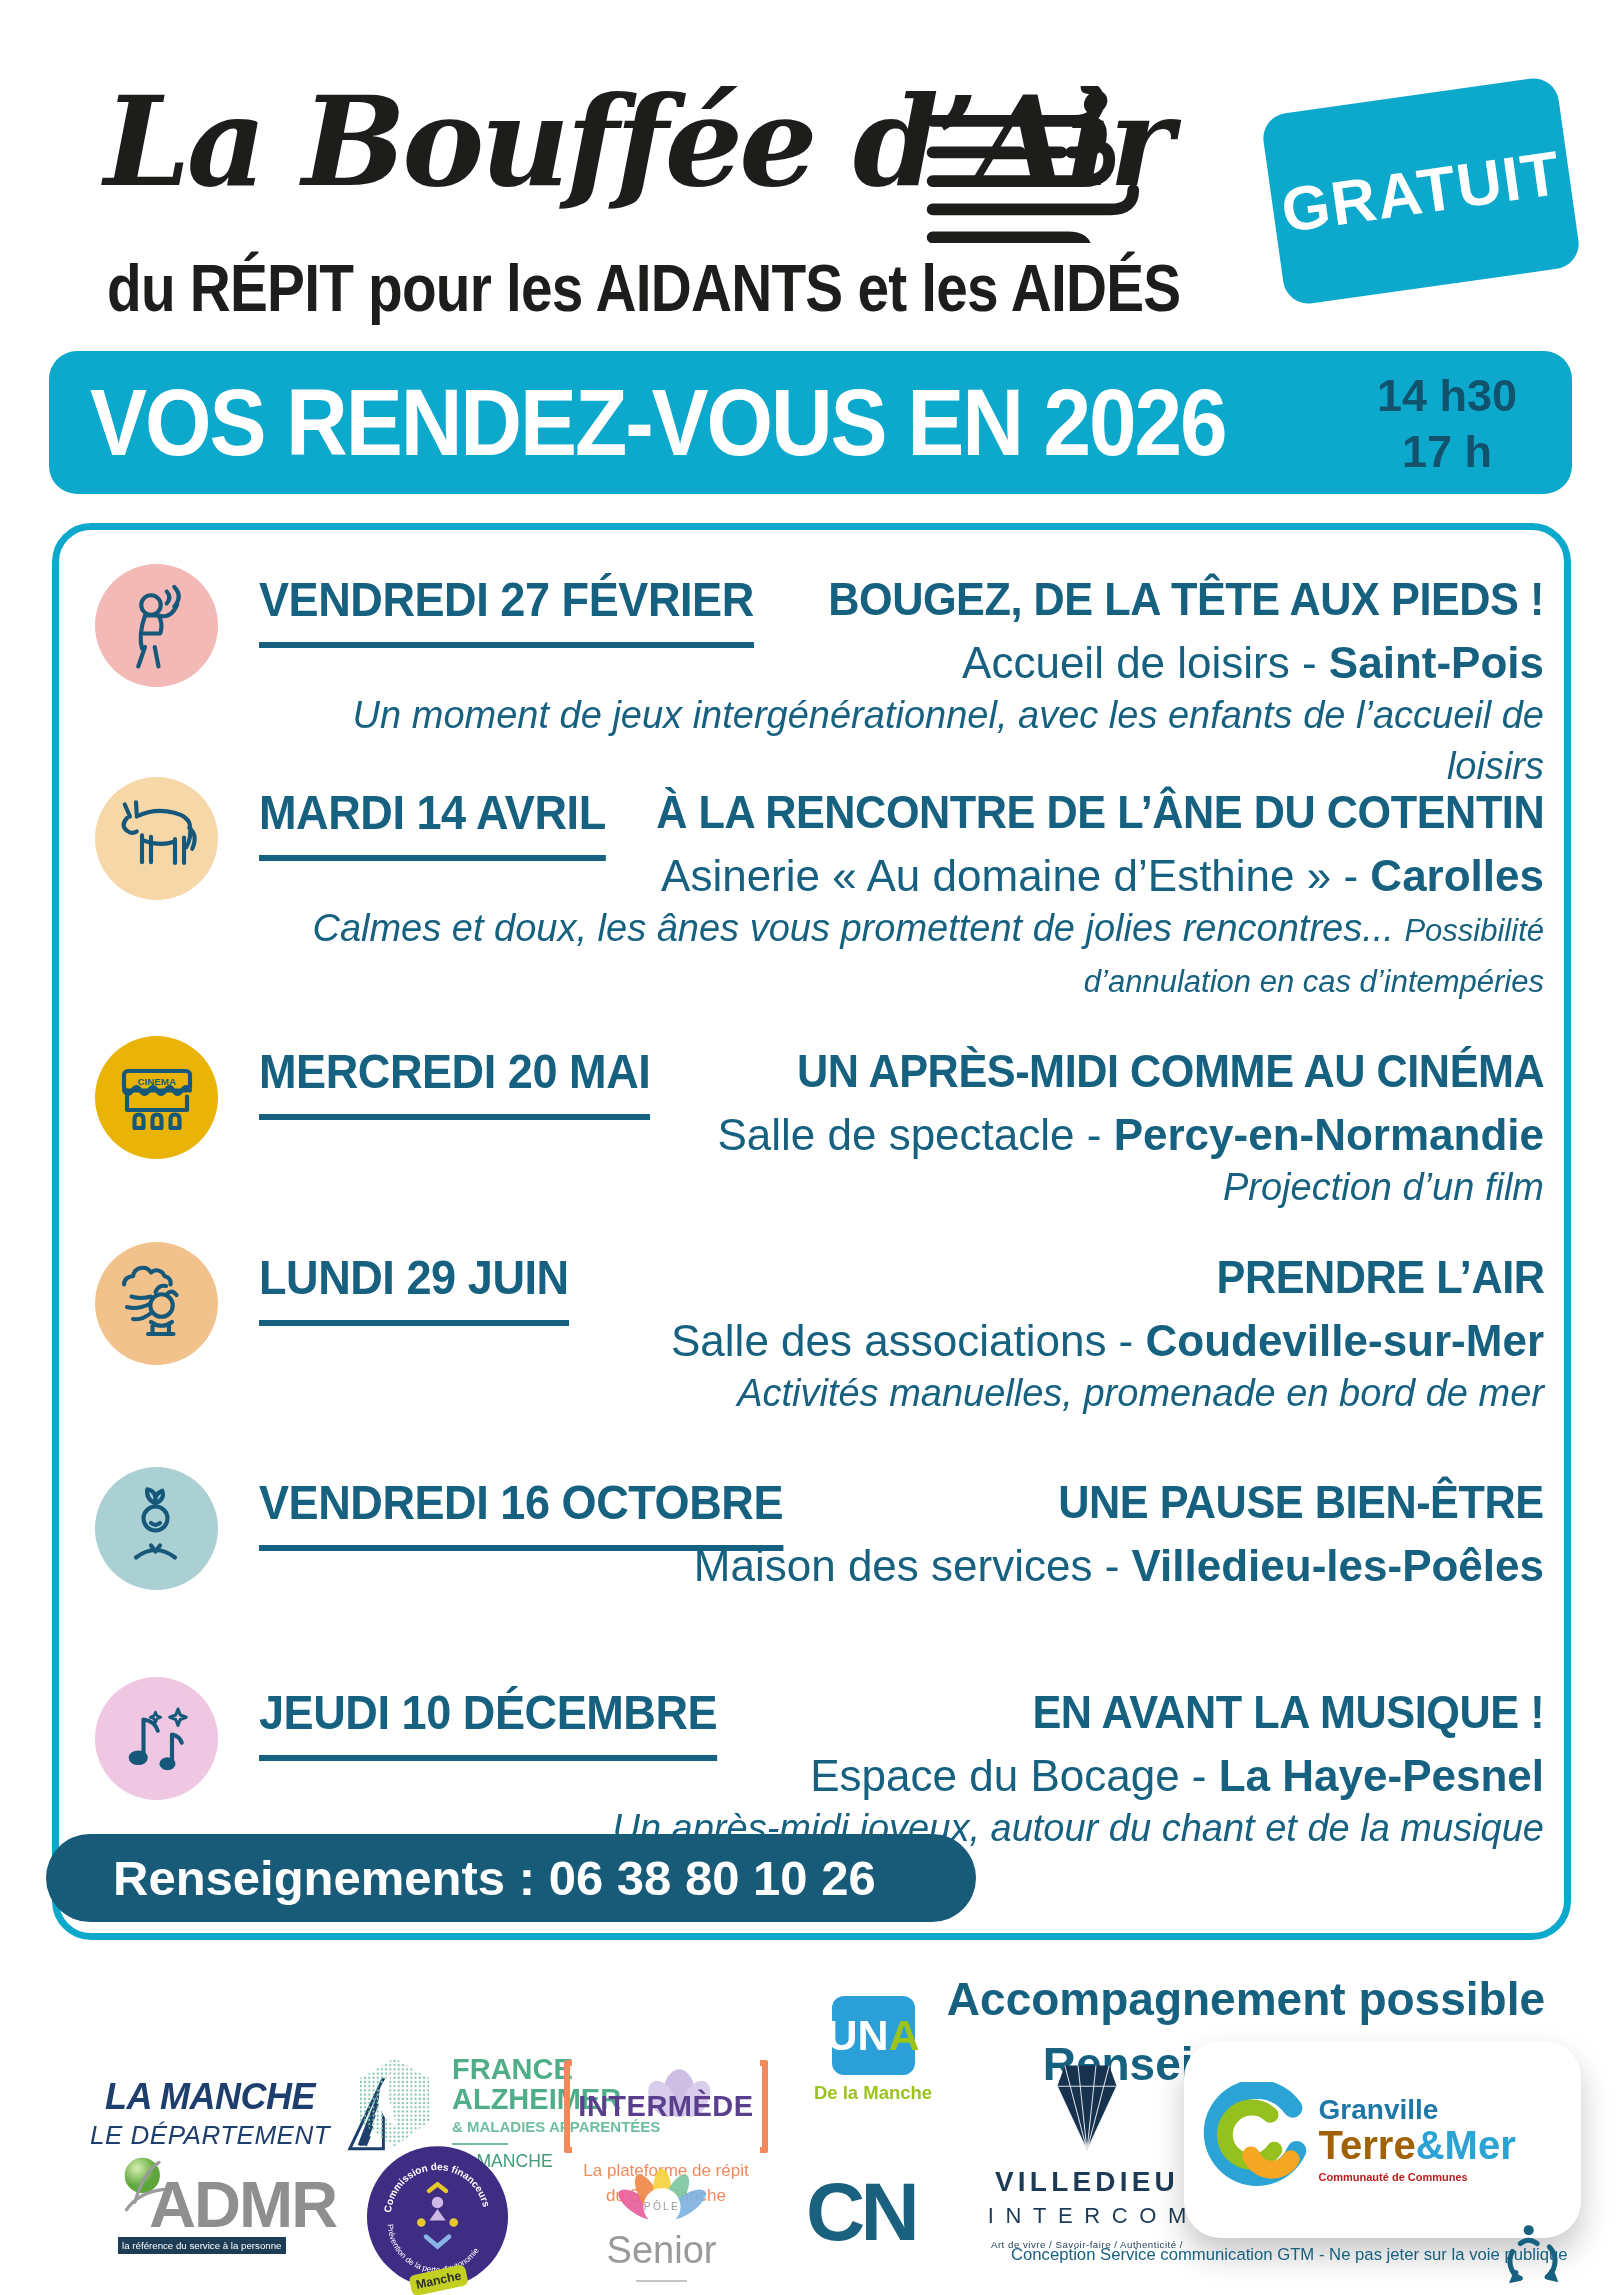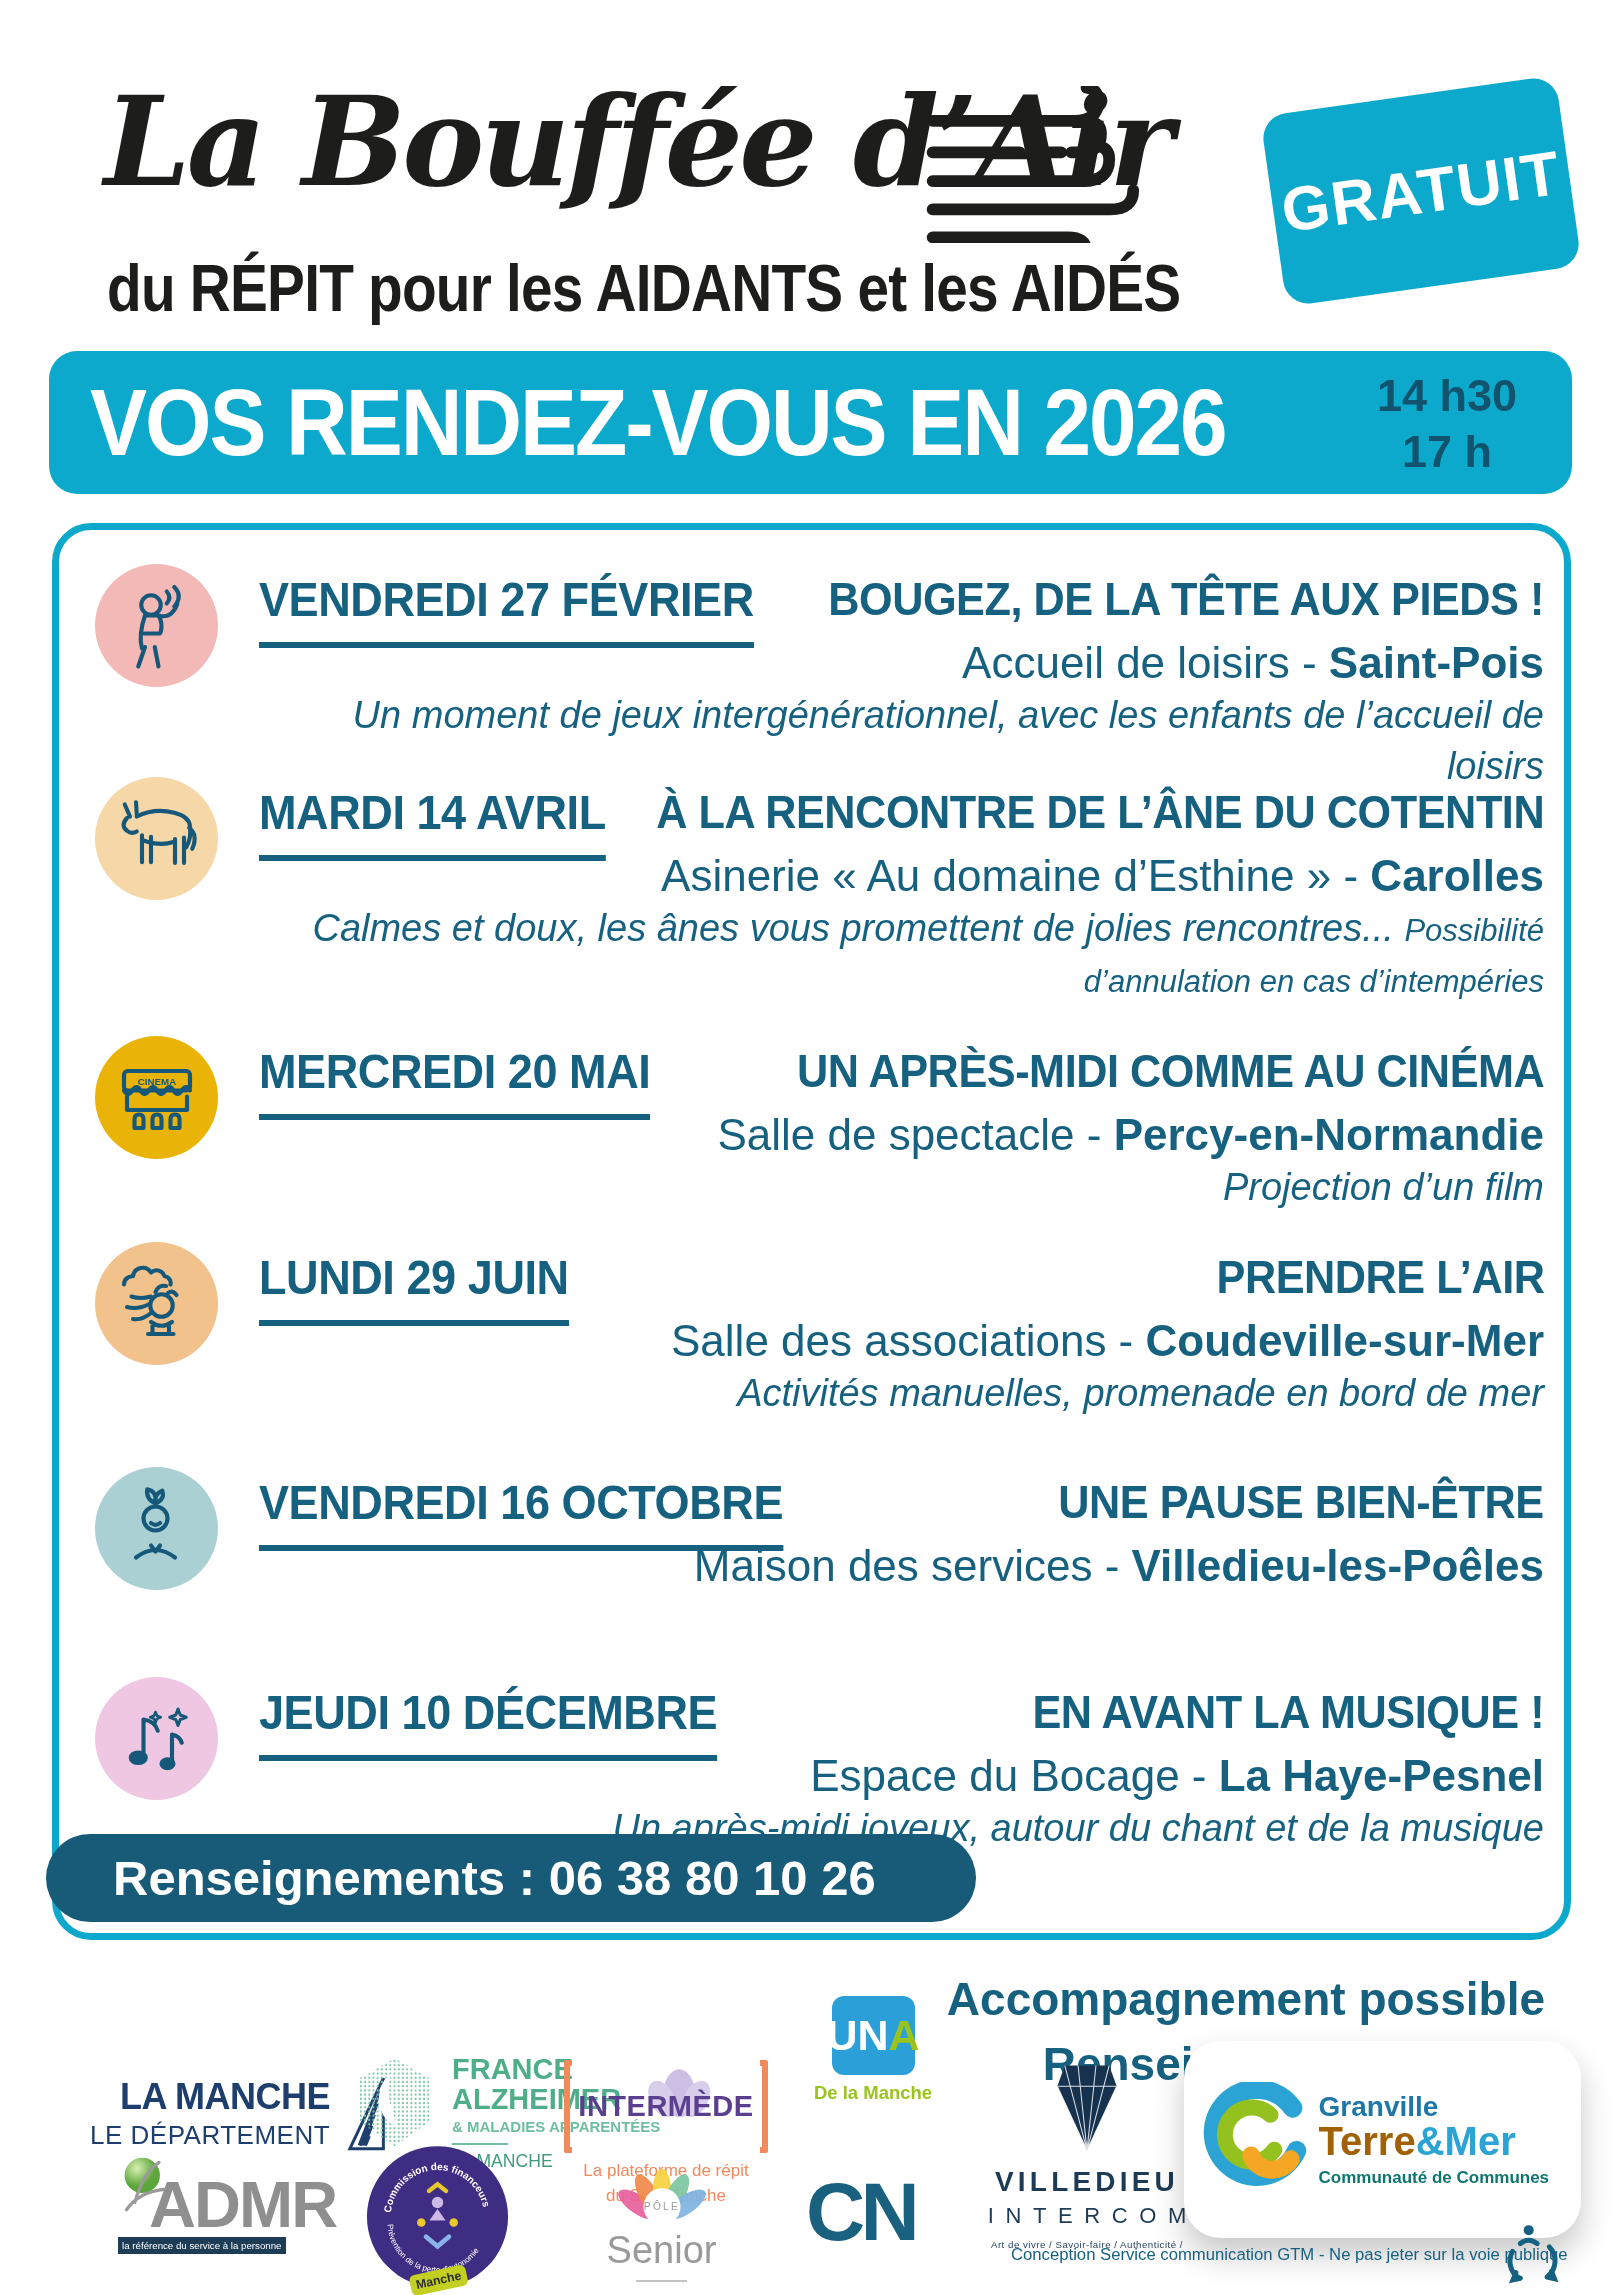--- a/index.html
+++ b/index.html
@@ -46,21 +46,21 @@
   .evt-desc .note{font-size:31px;}
 
   
   .pill{left:46px;top:1834px;width:930px;height:88px;background:#175b78;border-radius:44px;
     color:#ffffff;font-weight:700;font-size:49px;line-height:88px;padding-left:67px;box-sizing:border-box;
     white-space:nowrap;}
   .accomp{right:78px;top:1967px;text-align:center;color:#176180;font-weight:700;font-size:46px;line-height:1.42;}
 
   
   .lm{left:90px;top:2072px;display:flex;align-items:center;gap:13px;}
-  .lm-txt{text-align:right;color:#1e3f6e;}
+  .lm-txt{text-align:center;color:#1e3f6e;font-style:italic;}
   .lm-l1{font-weight:700;font-size:36px;letter-spacing:-0.5px;}
   .lm-l2{font-weight:400;font-size:26px;letter-spacing:0.5px;margin-top:2.8px;}
   .fa{left:355px;top:2054px;display:flex;gap:18px;align-items:flex-start;}
   .fa-txt{color:#4fae88;}
   .fa-l12{font-weight:700;font-size:29px;line-height:1.05;}
   .fa-l3{font-size:15px;margin-top:2.8px;color:#6fbf9f;font-weight:700;}
   .fa-rule{width:56px;height:1.9px;background:#6fbf9f;margin:8.3px 0 6.5px 0;}
   .fa-l4{font-size:17.6px;color:#3f9d77;}
   .fa-l4 b{font-weight:700;}
   .itm{left:564px;top:2060px;width:204px;text-align:center;}
@@ -89,21 +89,21 @@
   .vil-l1{font-weight:700;font-size:28px;letter-spacing:4.2px;margin-top:7.4px;}
   .vil-l2{font-weight:400;font-size:22px;letter-spacing:11.6px;margin-top:4.6px;margin-right:-11.6px;}
   .vil-l3{font-size:9.7px;margin-top:10.2px;letter-spacing:0.5px;}
   .gtm{left:1184px;top:2041px;width:397px;height:197px;background:#ffffff;border-radius:37px;
     box-shadow:0 16.7px 32px rgba(0,0,0,.22);display:flex;align-items:center;padding-left:14px;box-sizing:border-box;gap:4.6px;}
   .gtm-txt{line-height:1.02;}
   .gtm-l1{color:#1f77a8;font-weight:700;font-size:28px;}
   .gtm-l2{font-size:40px;font-weight:700;}
   .gtm-l2 .t{color:#a16207;}
   .gtm-l2 .m{color:#2ba3d4;}
-  .gtm-l3{color:#0f766e;font-size:17px;margin-top:6.5px;font-weight:700;}
+  .gtm-l3{color:#b91c1c;font-size:11px;margin-top:6.5px;font-weight:700;}
 
   .credit{left:1011px;top:2245px;font-size:16.7px;color:#176180;font-weight:400;}
   .triman{left:1498px;top:2219px;width:67px;height:67px;}
 </style>
 </head>
 <body>
 
 <div id="page">
 
   <div class="abs brand-script">La Bouffée d’Air</div>

